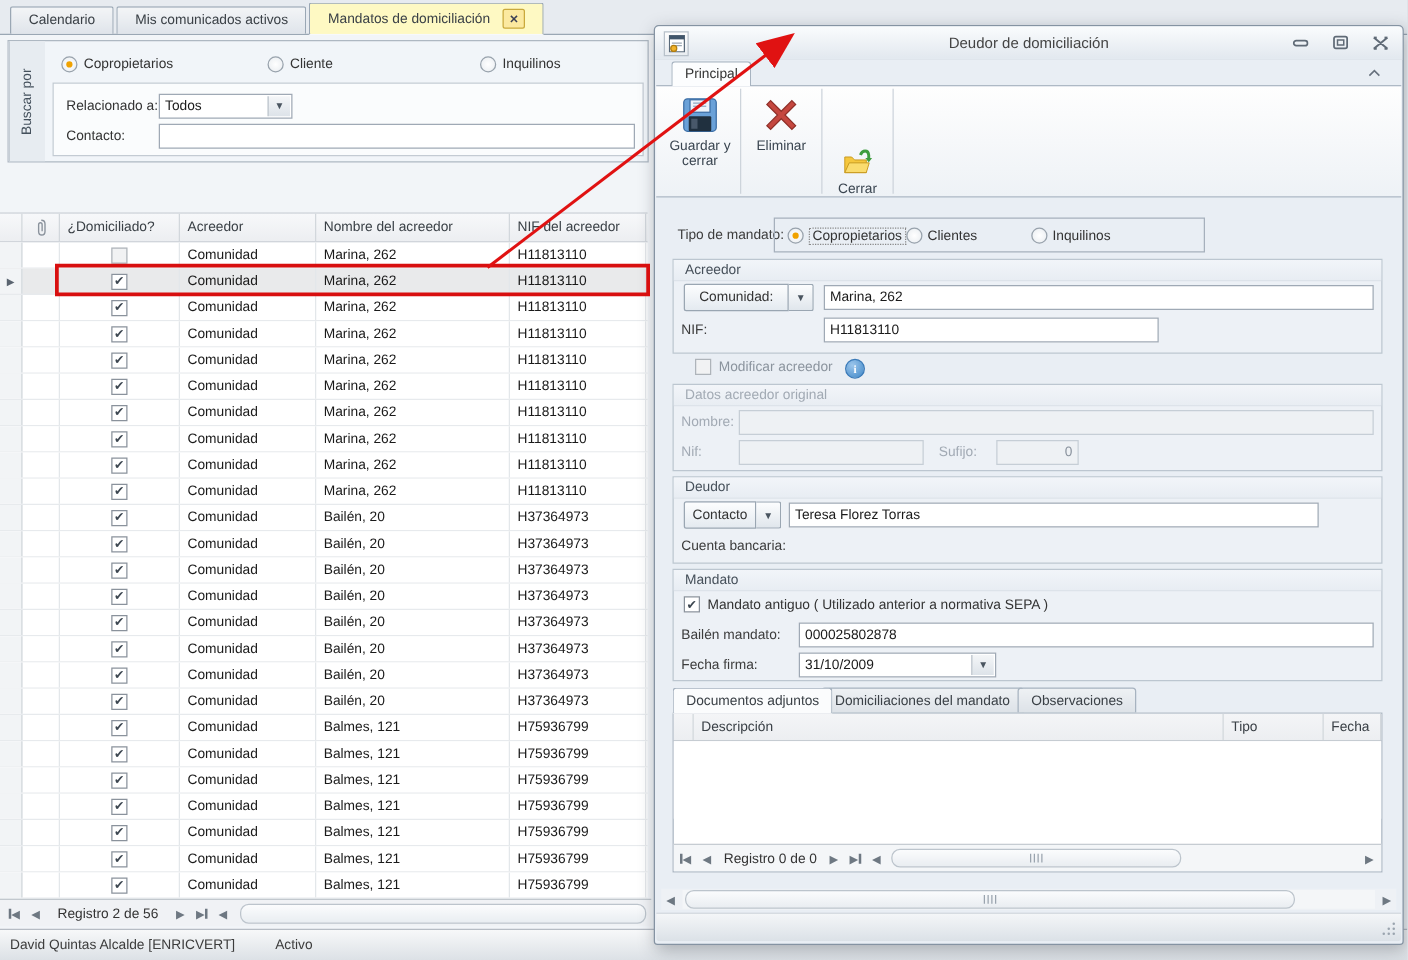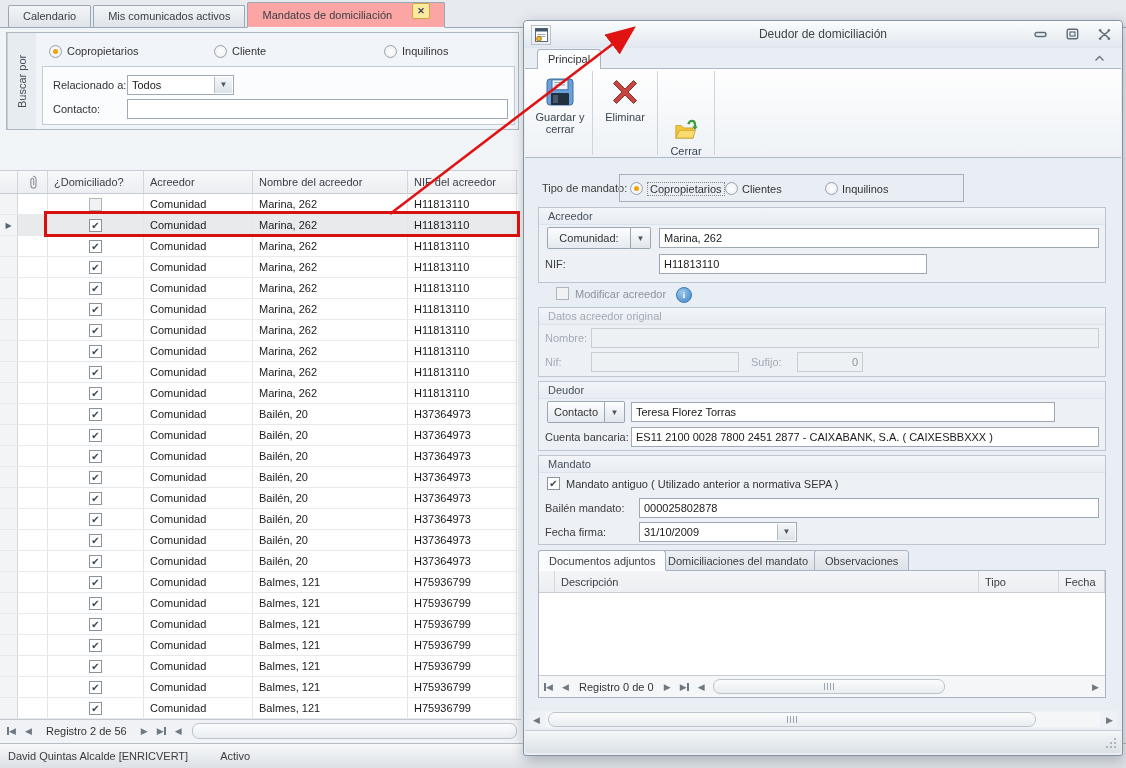--- a/index.html
+++ b/index.html
@@ -3,22 +3,22 @@
 <meta charset="utf-8">
 <style>
   html,body{margin:0;padding:0;background:#cfd6dd;}
   .screen{position:relative;width:1126px;height:768px;overflow:hidden;
     background:#f2f5f8;font-family:"Liberation Sans",sans-serif;font-size:11px;color:#333;}
   
   .tabbar{position:absolute;left:0;top:0;width:1126px;height:28px;background:#e7ebf0;
     border-bottom:1px solid #9aa7b4;display:flex;align-items:flex-end;padding-left:8px;box-sizing:border-box;}
   .tab{height:21px;line-height:21px;padding:0 14px;background:linear-gradient(#f3f5f7,#dfe4ea);
     border:1px solid #9aa7b4;border-bottom:none;margin-right:2px;color:#3a4046;border-radius:2px 2px 0 0;}
-  .tab.active{height:24px;line-height:24px;background:#fca5a5;position:relative;margin-bottom:-1px;
-    border-bottom:1px solid #f7f9fb;display:flex;align-items:flex-start;gap:20px;}
+  .tab.active{height:24px;line-height:24px;background:#fef9c3;position:relative;margin-bottom:-1px;
+    border-bottom:1px solid #f7f9fb;display:flex;align-items:center;gap:10px;}
   .tabclose{width:16px;height:14px;background:#fbe9a0;border:1px solid #c9a93c;border-radius:2px;
     display:inline-flex;align-items:center;justify-content:center;font-size:9px;font-weight:bold;color:#3a3f55;}
   
   .searchpanel{position:absolute;left:6px;top:32px;width:513px;height:98px;border:1px solid #aeb8c2;
     background:#f1f5f9;display:flex;box-sizing:border-box;}
   .sidelabel{width:28px;background:#e7ecf1;border-right:1px solid #c5cdd5;color:#44505c;
     writing-mode:vertical-rl;transform:rotate(180deg);display:flex;align-items:center;justify-content:center;font-size:11px;}
   .sp-content{position:relative;flex:1;}
   .radio{position:absolute;display:flex;align-items:center;gap:5px;height:14px;top:11px;}
   .rdot{width:13px;height:13px;border-radius:50%;border:1px solid #98a2ac;background:radial-gradient(#ffffff,#e8ecf0);
@@ -557,21 +557,20 @@
     </div>
 
     <div class="dgroup" style="left:14px;top:360px;width:568px;height:70px;">
       <div class="gcap">Deudor</div>
       <div class="splitbtn" style="left:8px;top:19px;width:78px;">
         <span class="sb-t">Contacto</span>
         <span class="sb-a">▼</span>
       </div>
       <div class="fld" style="left:92px;top:20px;width:424px;">Teresa Florez Torras</div>
       <div class="dlabel" style="left:6px;top:45px;">Cuenta bancaria:</div>
-      <div class="fld" style="left:92px;top:45px;width:468px;">ES11 2100 0028 7800 2451 2877 - CAIXABANK, S.A. ( CAIXESBBXXX )</div>
     </div>
 
     <div class="dgroup" style="left:14px;top:434px;width:568px;height:90px;">
       <div class="gcap">Mandato</div>
       <div style="position:absolute;left:8px;top:21px;display:flex;align-items:center;gap:6px;">
         <span class="cb">✔</span>
         <span>Mandato antiguo ( Utilizado anterior a normativa SEPA )</span>
       </div>
       <div class="dlabel" style="left:6px;top:42px;">Bailén mandato:</div>
       <div class="fld" style="left:100px;top:42px;width:460px;">000025802878</div>

